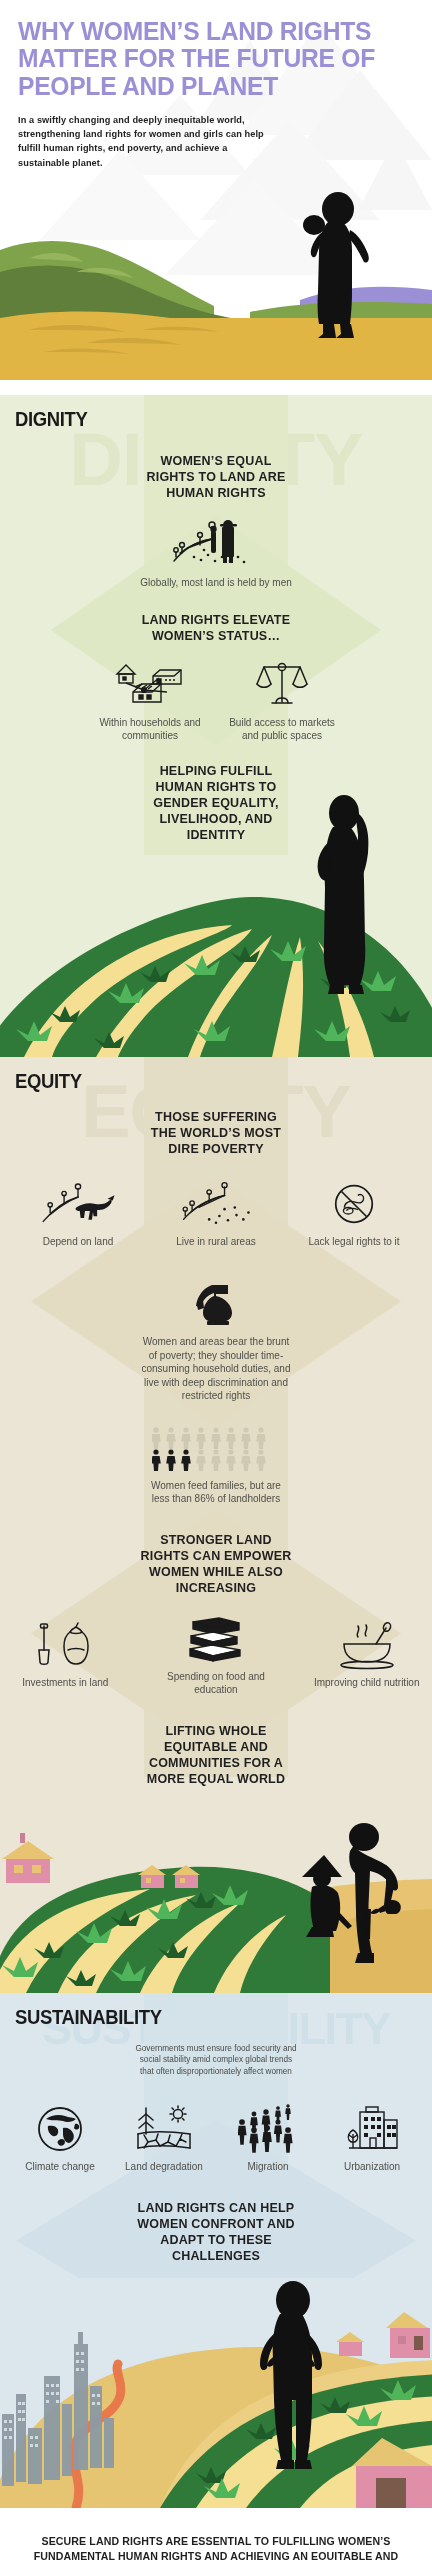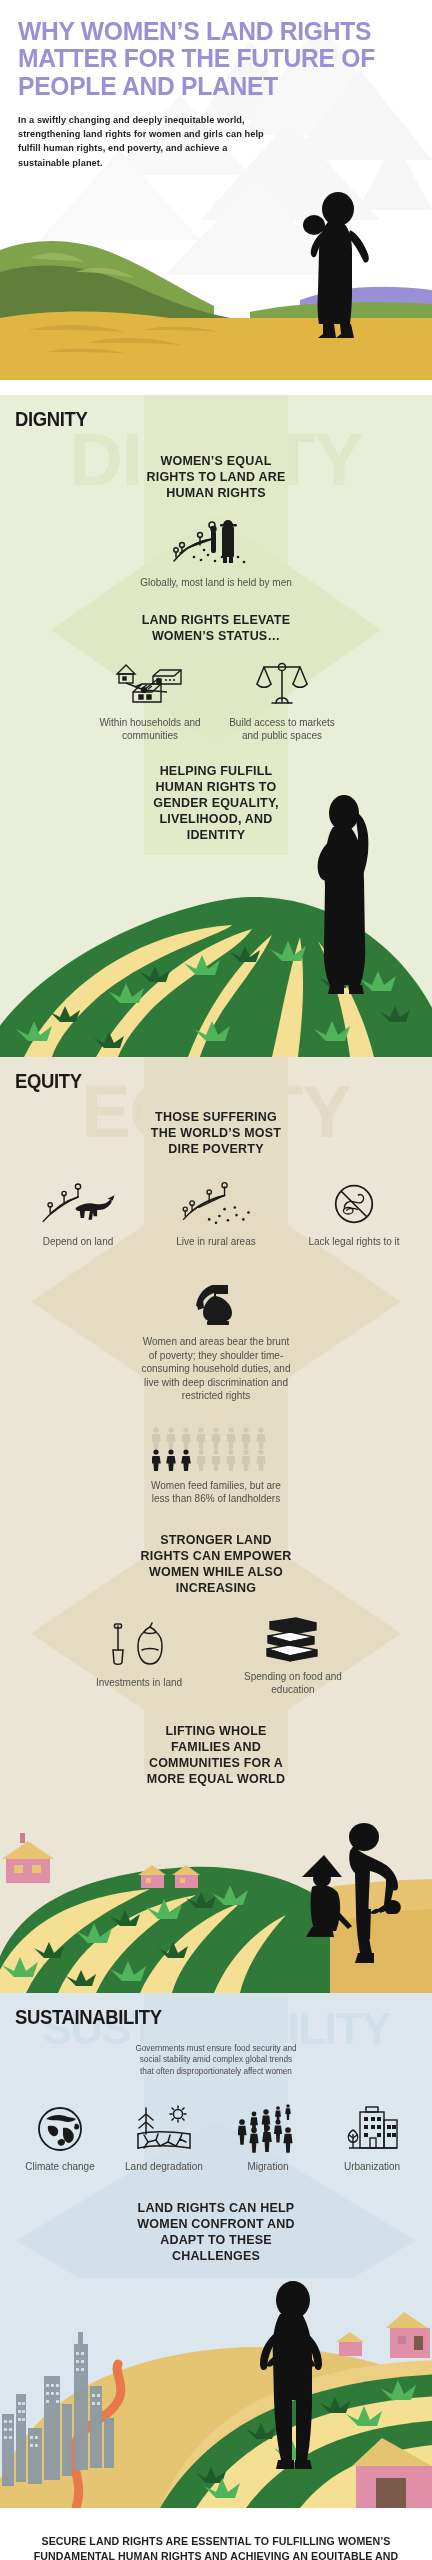--- a/index.html
+++ b/index.html
@@ -477,23 +477,36 @@
               <path d="M6,20 L28,16 L52,21 L28,26 Z" fill="#fff"></path>
               <path d="M6,20 L6,27 L28,32 L28,26 Z" fill="#1a1a1a"></path>
               <path d="M28,26 L52,21 L52,28 L28,32 Z" fill="#1a1a1a"></path>
               <path d="M5,33 L27,29 L55,34 L28,40 Z" fill="#fff"></path>
               <path d="M5,33 L5,40 L28,45 L28,40 Z" fill="#1a1a1a"></path>
               <path d="M28,40 L55,34 L55,40 L28,45 Z" fill="#1a1a1a"></path>
             </g>
           </svg>
           <div class="cap">Spending on food and education</div>
         </div>
+        <div class="icon-cell" style="width:134px;">
+          <svg width="62" height="48" viewBox="0 0 62 48">
+            <g stroke="#1a1a1a" stroke-width="1.5" fill="none" stroke-linecap="round">
+              <path d="M8,22 L54,22 C54,34 46,40 31,40 C16,40 8,34 8,22 Z"></path>
+              <ellipse cx="31" cy="43" rx="26" ry="3.6"></ellipse>
+              <path d="M40,22 L50,6"></path>
+              <ellipse cx="51" cy="5" rx="3.4" ry="4.4" transform="rotate(22 51 5)"></ellipse>
+              <path d="M22,15 C19,11 25,9 22,4"></path>
+              <path d="M30,14 C27,10 33,8 30,3"></path>
+            </g>
+          </svg>
+          <div class="cap">Improving child nutrition</div>
+        </div>
       </div>
 
-      <div class="head-line" style="margin:26px auto 0; width:160px;">LIFTING WHOLE FAMILIES AND COMMUNITIES FOR A MORE EQUAL WORLD</div>
+      <div class="head-line" style="margin:26px auto 0; width:160px;">LIFTING WHOLE EQUITABLE AND COMMUNITIES FOR A MORE EQUAL WORLD</div>
     </div>
 
     <svg class="scene" viewBox="0 0 432 190" preserveAspectRatio="none" style="height:190px; margin-top:16px;">
       <rect x="0" y="0" width="432" height="190" fill="#eae5d4"></rect>
 
       <path d="M150,190 C180,120 260,80 432,76 L432,190 Z" fill="#e8c472"></path>
       <path d="M220,190 C260,140 330,110 432,106 L432,190 Z" fill="#e0b85f"></path>
 
       <path d="M-10,190 C0,110 70,70 190,64 C250,62 300,78 330,102 L330,190 Z" fill="#2f7a39"></path>
       <g fill="#f4df93">

